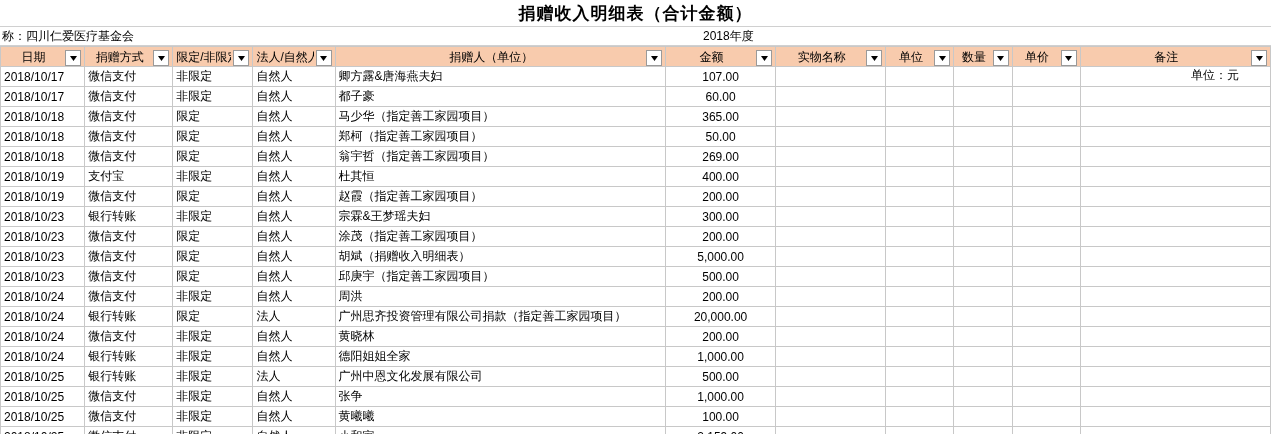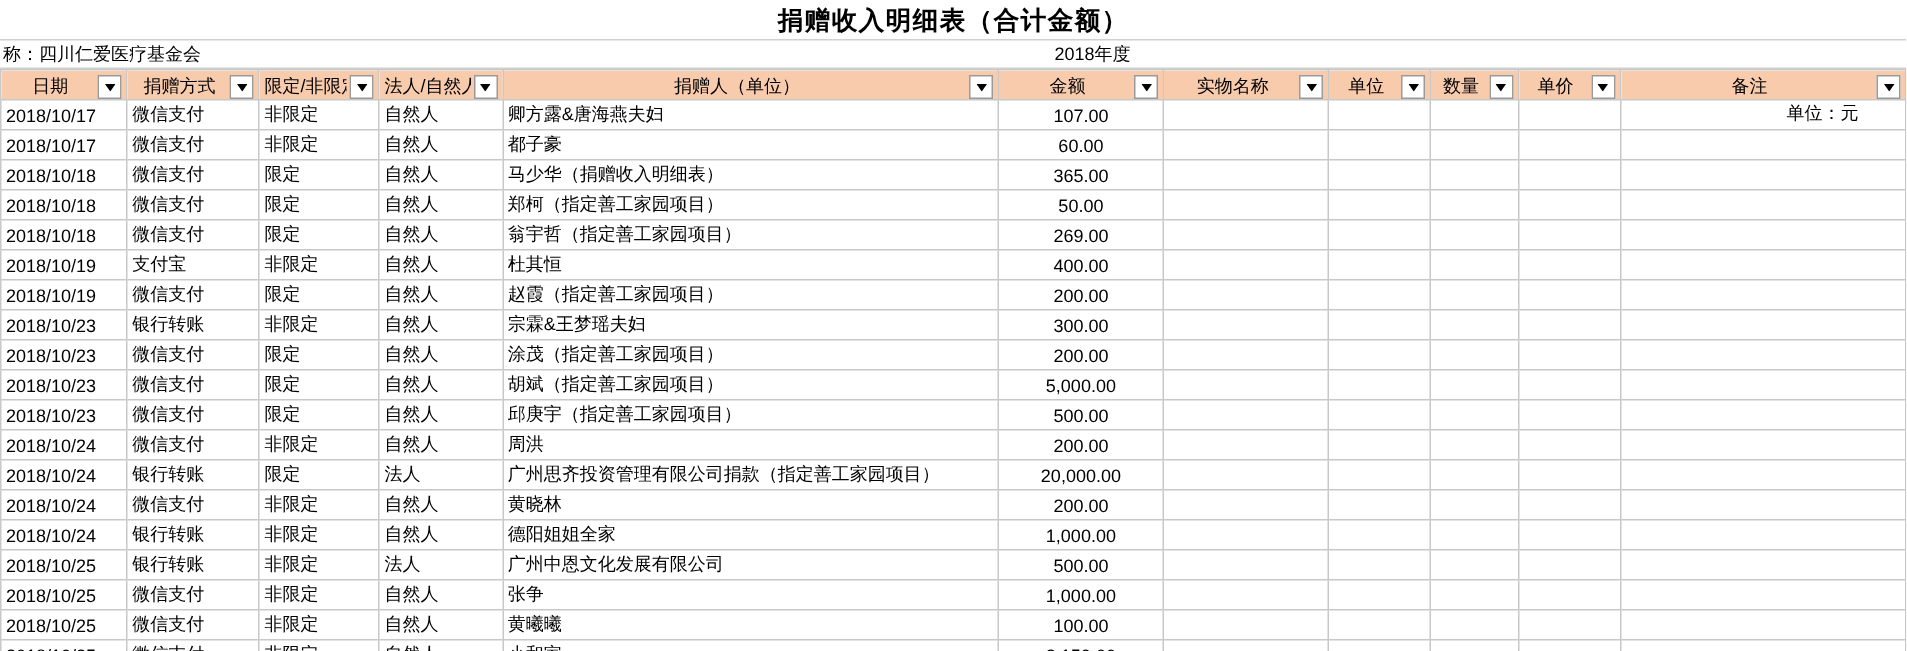--- a/index.html
+++ b/index.html
@@ -274,21 +274,21 @@
             <td class="c-text"></td>
             <td class="c-text"></td>
             <td class="c-text"></td>
             <td class="c-text"></td>
           </tr>
           <tr>
             <td class="c-date">2018/10/18</td>
             <td class="c-text">微信支付</td>
             <td class="c-text">限定</td>
             <td class="c-text">自然人</td>
-            <td class="c-text">马少华（捐赠收入明细表）</td>
+            <td class="c-text">马少华（指定善工家园项目）</td>
             <td class="c-amount">365.00</td>
             <td class="c-text"></td>
             <td class="c-text"></td>
             <td class="c-text"></td>
             <td class="c-text"></td>
             <td class="c-text"></td>
           </tr>
           <tr>
             <td class="c-date">2018/10/18</td>
             <td class="c-text">微信支付</td>
@@ -365,21 +365,21 @@
             <td class="c-text"></td>
             <td class="c-text"></td>
             <td class="c-text"></td>
             <td class="c-text"></td>
           </tr>
           <tr>
             <td class="c-date">2018/10/23</td>
             <td class="c-text">微信支付</td>
             <td class="c-text">限定</td>
             <td class="c-text">自然人</td>
-            <td class="c-text">胡斌（指定善工家园项目）</td>
+            <td class="c-text">胡斌（捐赠收入明细表）</td>
             <td class="c-amount">5,000.00</td>
             <td class="c-text"></td>
             <td class="c-text"></td>
             <td class="c-text"></td>
             <td class="c-text"></td>
             <td class="c-text"></td>
           </tr>
           <tr>
             <td class="c-date">2018/10/23</td>
             <td class="c-text">微信支付</td>

